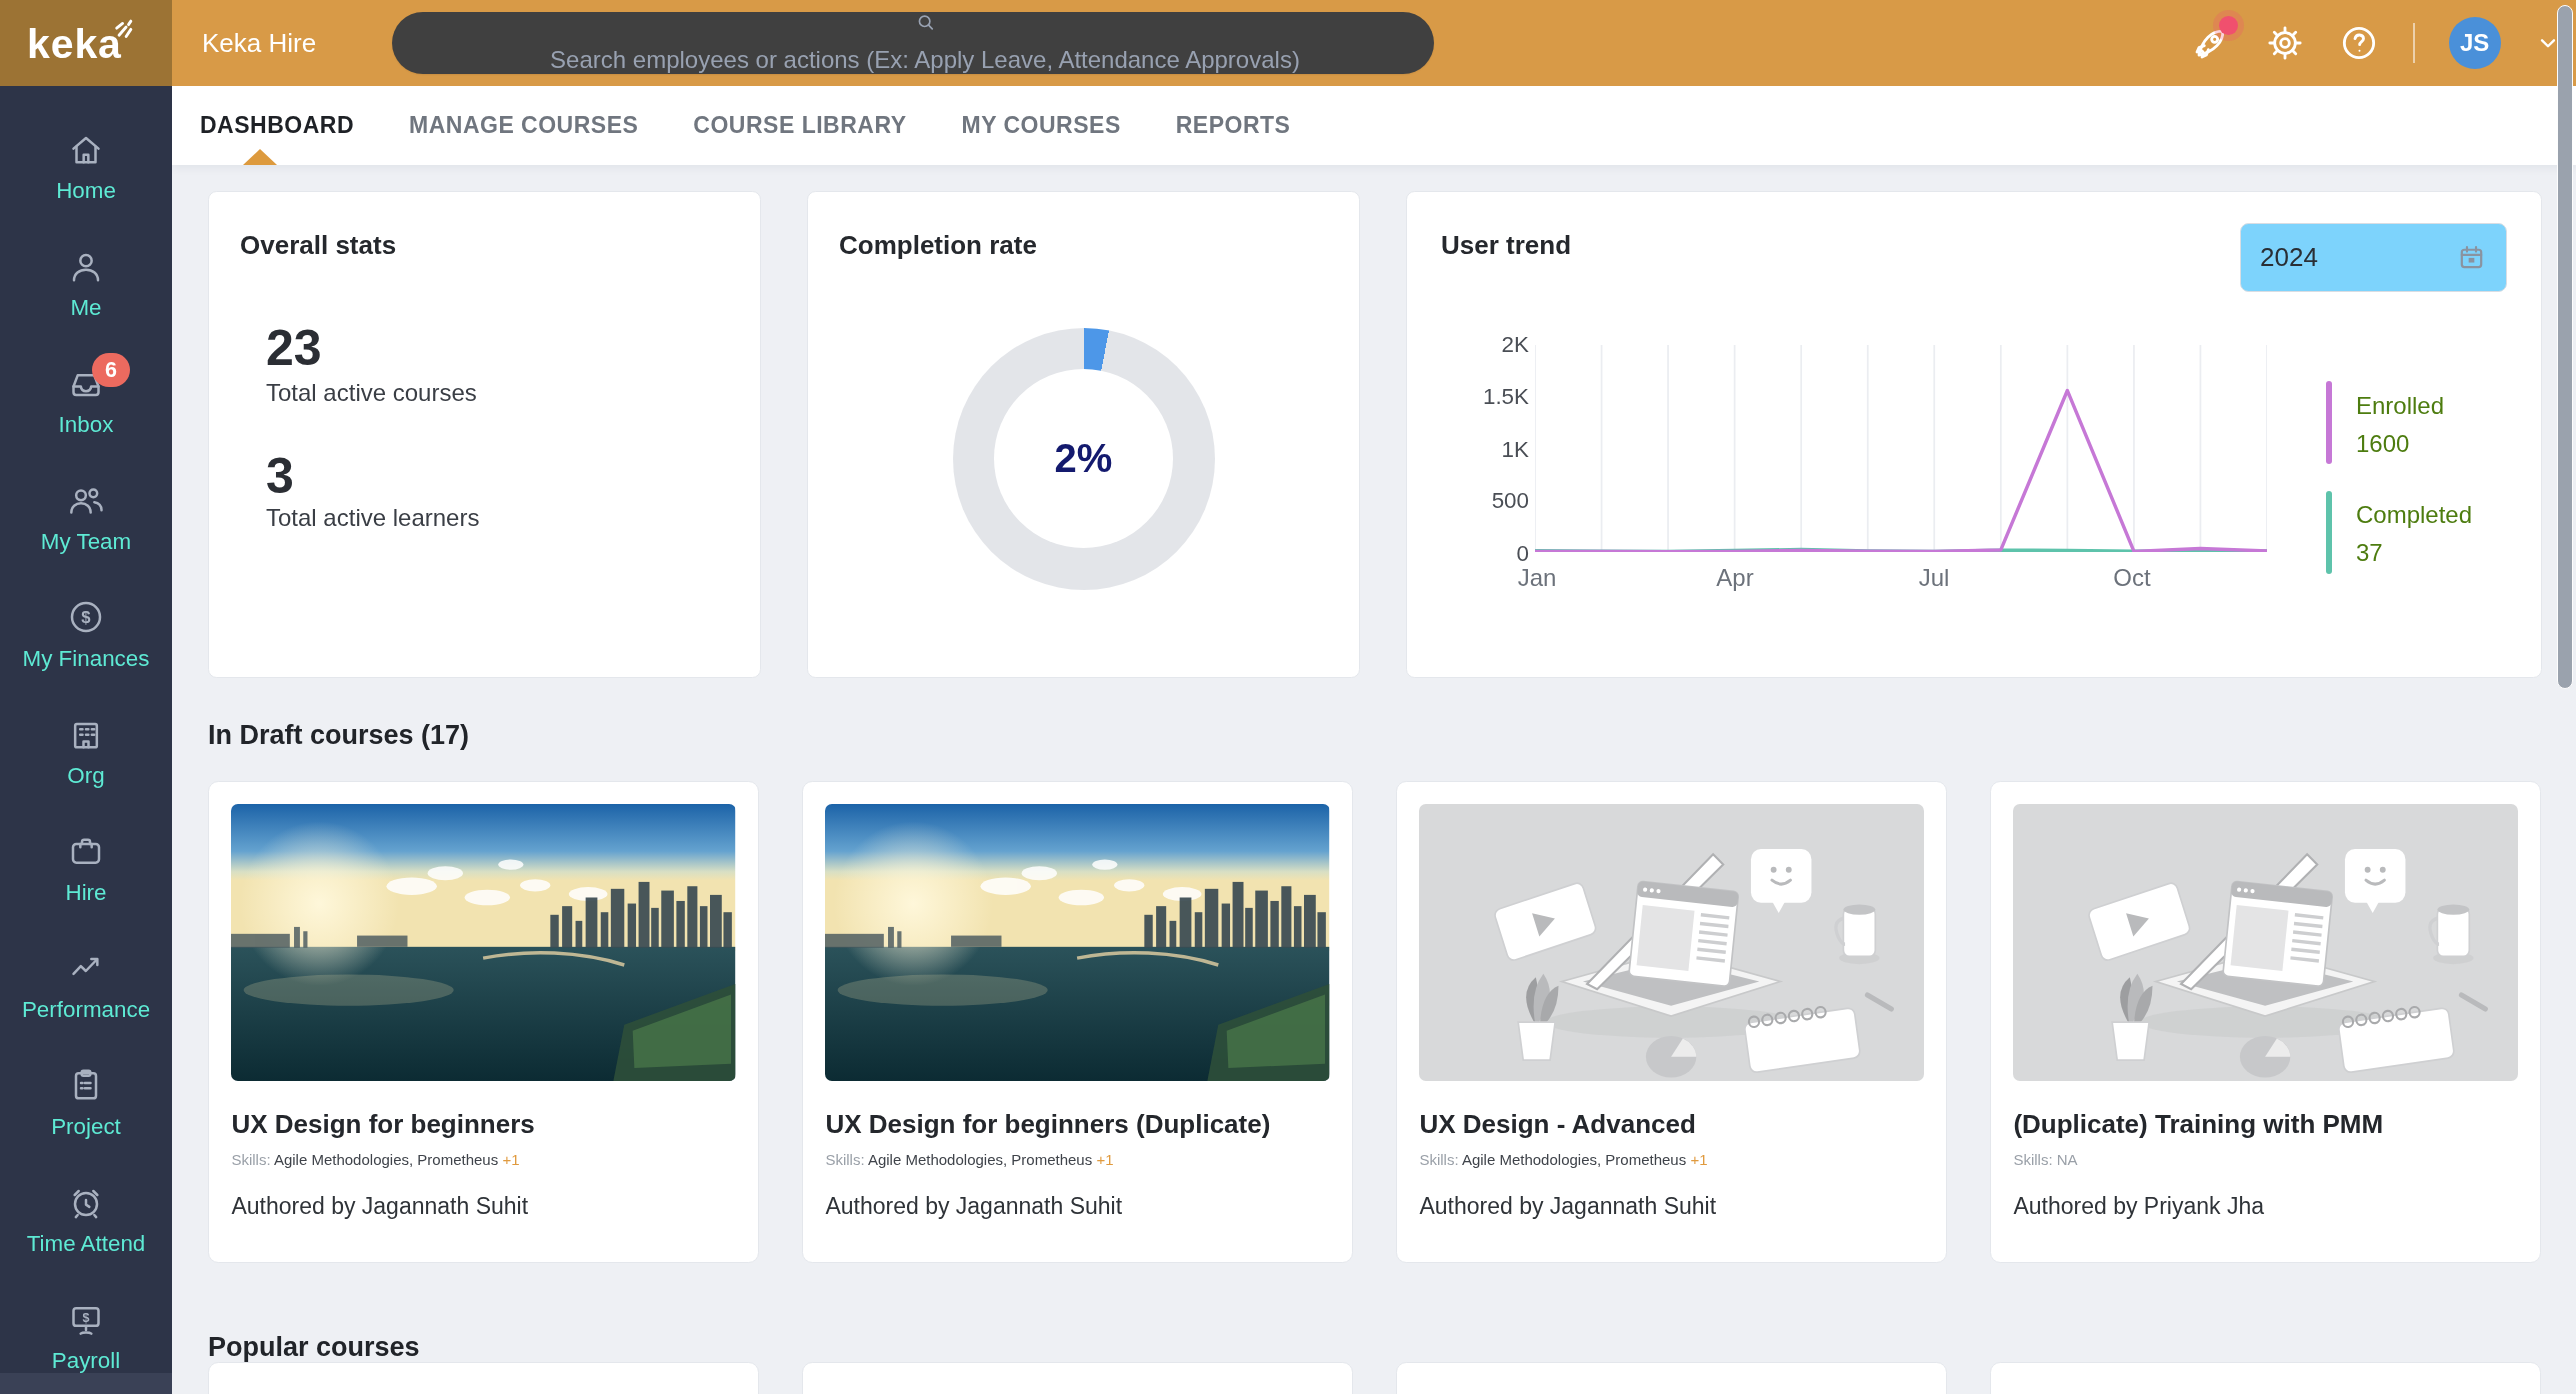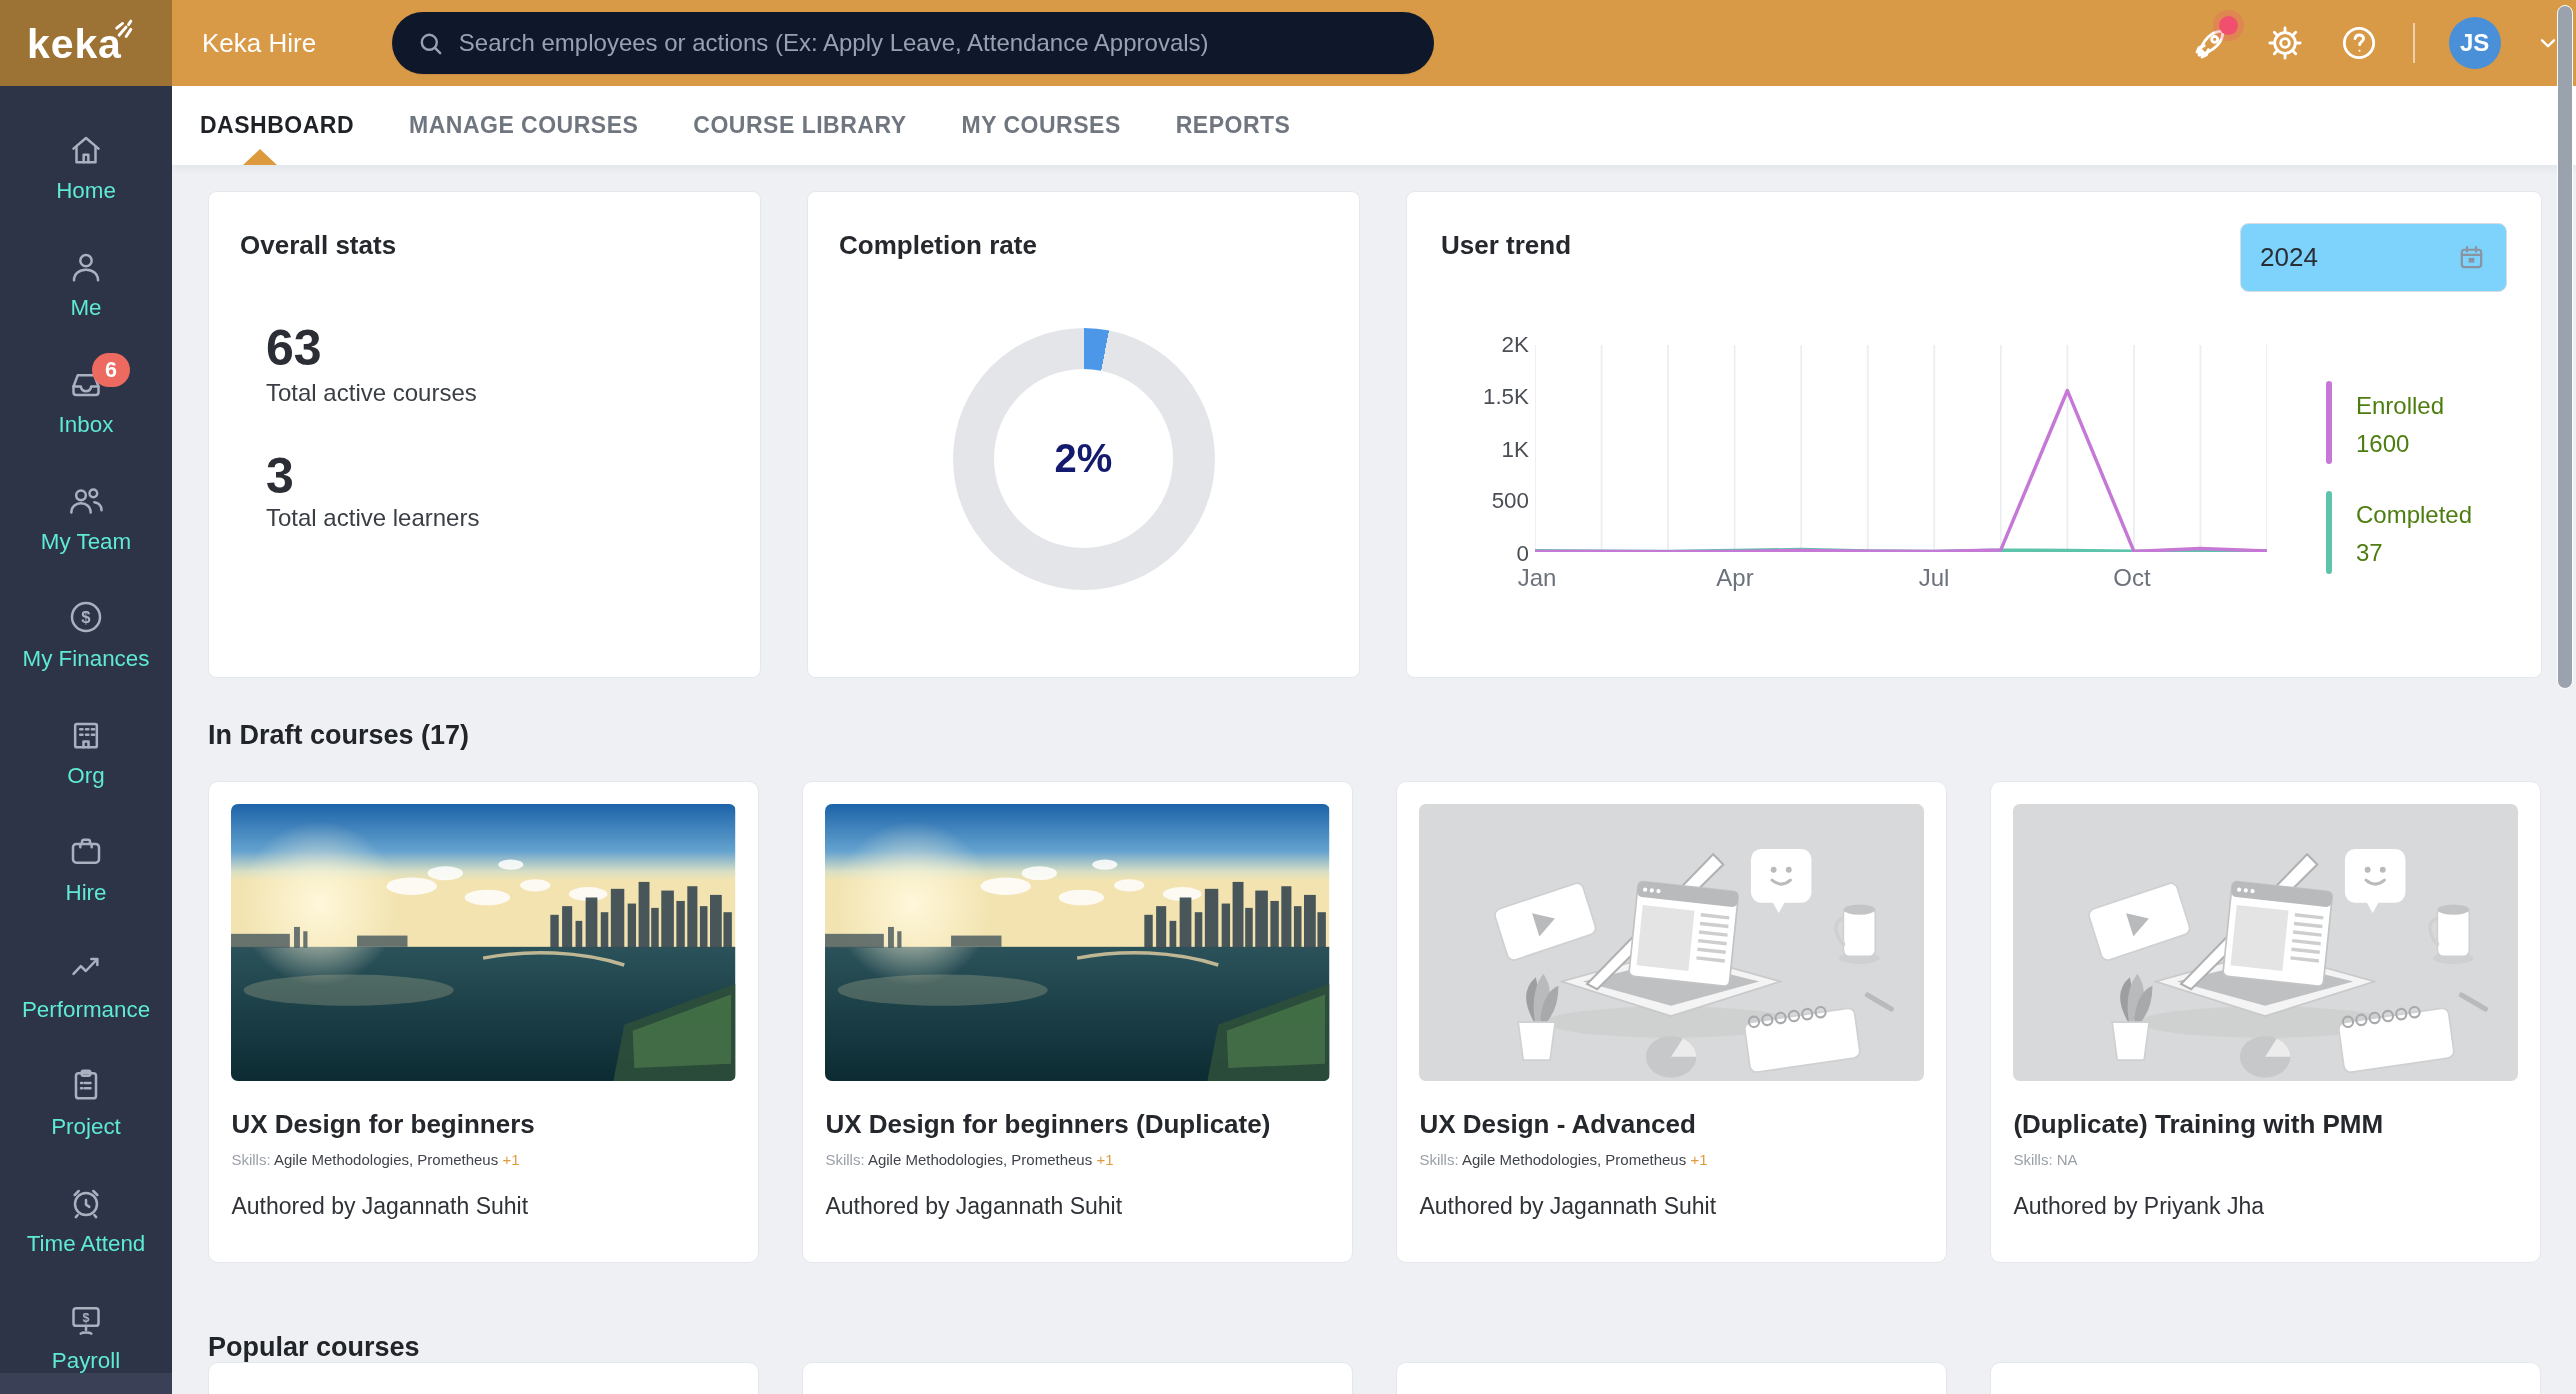--- a/index.html
+++ b/index.html
@@ -5,21 +5,21 @@
   * { margin:0; padding:0; box-sizing:border-box; }
   html,body { width:2576px; height:1395px; overflow:hidden; }
   body { font-family:"Liberation Sans","DejaVu Sans",sans-serif; background:#eef0f4; position:relative; }
 
   
   .topbar { position:absolute; left:0; top:0; width:2576px; height:86px; background:#d89a47; z-index:30; }
   .logo-block { position:absolute; left:0; top:0; width:172px; height:86px; background:#9c7334; display:flex; align-items:center; justify-content:flex-start;padding-left:27px; }
   .logo-text { color:#fff; font-size:41px; font-weight:800; letter-spacing:0.9px; position:relative; top:1.7px; }
   .logo-spark { position:absolute; right:29px; top:13.8px; }
   .product-name { position:absolute; left:202px; top:0; height:86px; display:flex; align-items:center; color:#fff; font-size:26px; }
-  .search-box { position:absolute; left:392px; top:12px; width:1042px; height:62px; background:#0f172a; border-radius:31px; display:flex; align-items:center; padding-left:24px; gap:13.8px; box-shadow:0 0.9px 1.7px rgba(0,0,0,.08); }
+  .search-box { position:absolute; left:392px; top:12px; width:1042px; height:62px; background:#404040; border-radius:31px; display:flex; align-items:center; padding-left:24px; gap:13.8px; box-shadow:0 0.9px 1.7px rgba(0,0,0,.08);flex-direction:column; }
   .search-placeholder { color:#98a1b1; font-size:24px; white-space:nowrap; }
   .top-right { position:absolute; left:2191px; top:0; height:86px; display:flex; align-items:center; gap:34px; }
   .tr-icn { width:40px; height:40px; position:relative; }
   .red-dot { position:absolute; top:-6.9px; right:-6.9px; width:19px; height:19px; border-radius:50%; background:#f0506e; box-shadow:0 0 0 6px rgba(240,80,110,.25); }
   .tr-divider { width:1.7px; height:40px; background:rgba(255,255,255,.55); }
   .avatar { width:52px; height:52px; border-radius:50%; background:#4a90d9; color:#fff; font-size:24px; font-weight:700; display:flex; align-items:center; justify-content:center; }
 
   
   .tabbar { position:absolute; left:172px; top:86px; right:0; height:79px; background:#fff; display:flex; align-items:center; padding-left:28px; gap:55px; z-index:20; box-shadow:0 3.4px 8.6px rgba(25,35,60,.06); }
   .tab { position:relative; height:79px; display:flex; align-items:center; font-size:23px; letter-spacing:0.5px; color:#70767f; font-weight:600; cursor:pointer; }
@@ -364,21 +364,21 @@
           <text x="12" y="13.6" text-anchor="middle" font-size="7.5" font-weight="700" fill="#a9b1c0" stroke="none">$</text>
         </svg></span>
     <span class="lbl">Payroll</span>
   </div>
 </aside>
 
 <main class="main">
 
   <section class="card" style="left:36px; top:26px; width:553px; height:487px;">
     <h2 class="card-title">Overall stats</h2>
-    <div class="stat-num" style="left:57px; top:127px;">63</div>
+    <div class="stat-num" style="left:57px; top:127px;">23</div>
     <div class="stat-lbl" style="left:57px; top:187px;">Total active courses</div>
     <div class="stat-num" style="left:57px; top:255px;">3</div>
     <div class="stat-lbl" style="left:57px; top:312px;">Total active learners</div>
   </section>
 
   <section class="card" style="left:635px; top:26px; width:553px; height:487px;">
     <h2 class="card-title">Completion rate</h2>
     <div class="donut" style="background: conic-gradient(rgb(77, 151, 232) 0deg, rgb(77, 151, 232) 11deg, rgb(227, 229, 233) 11deg, rgb(227, 229, 233) 360deg);">
       <div class="donut-hole">
         <span class="donut-label">2%</span>

